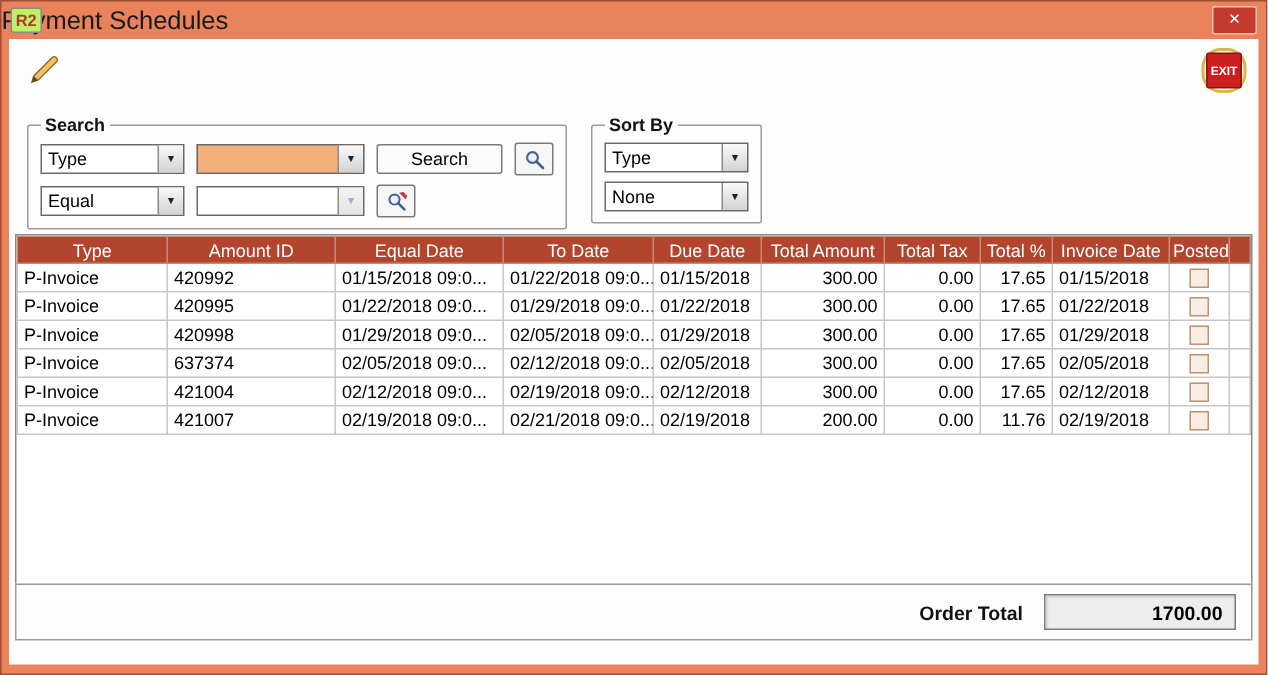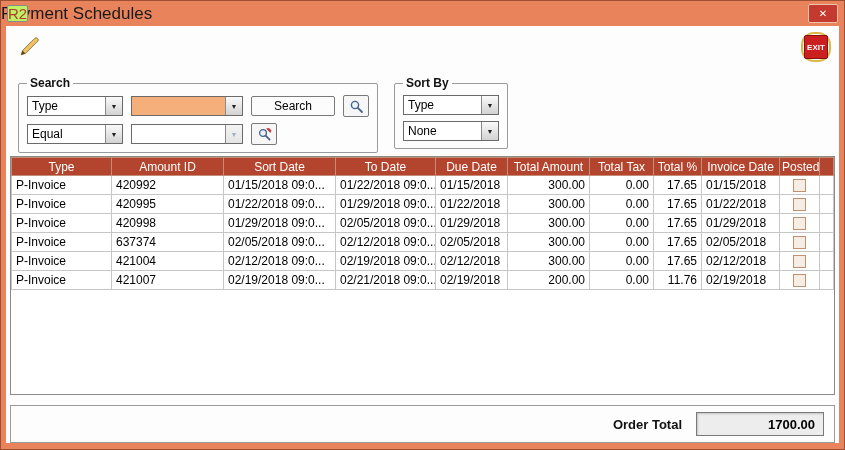--- a/index.html
+++ b/index.html
@@ -4,21 +4,21 @@
 <style>
   html,body{margin:0;padding:0;background:#fff;}
   .window{
     position:relative;width:845px;height:450px;box-sizing:border-box;
     background:var(--frame,#E8835C);border:1px solid #9C4F33;
     font-family:"Liberation Sans","DejaVu Sans",sans-serif;overflow:hidden;
   }
   .titlebar{position:relative;height:25px;display:flex;align-items:center;gap:6px;padding:0 6px;}
   .title{position:absolute;left:0;right:0;top:0;line-height:25px;text-align:left;font-size:17px;color:#1a1a1a;pointer-events:none;}
   .app-icon{width:19px;height:15px;background:#bef264;border:1px solid #8a8a8a;border-radius:2px;
-    font-size:15px;font-weight:normal;color:#B03A2E;display:flex;align-items:center;justify-content:center;z-index:1;}
+    font-size:11px;font-weight:bold;color:#B03A2E;display:flex;align-items:center;justify-content:center;z-index:1;}
   .close-btn{margin-left:auto;width:28px;height:17px;background:var(--close-red,#C43A2E);color:#fff;font-size:10px;
     display:flex;align-items:center;justify-content:center;border:1px solid #F0C4AC;border-radius:2px;z-index:1;cursor:pointer;}
   .content{position:absolute;left:5px;right:5px;top:25px;bottom:6px;background:#FDFDFD;}
 
   button{font-family:inherit;cursor:pointer;}
   .edit-btn{position:absolute;left:8px;top:7px;width:32px;height:28px;border:none;background:transparent;padding:2px;}
   .exit-btn{position:absolute;right:8px;top:6px;width:30px;height:30px;background:#FDFDF2;border:2px solid #D8B84A;
     border-radius:13px;display:flex;align-items:center;justify-content:center;padding:0;box-sizing:border-box;}
   .exit-inner{width:22px;height:22px;background:var(--exit-red,#CC2020);color:#fff;font-size:8px;font-weight:bold;
     display:flex;align-items:center;justify-content:center;border-radius:2px;border:1px solid #8a1010;}
@@ -42,21 +42,21 @@
   .grid-wrap{position:absolute;left:4px;right:4px;top:130px;bottom:48px;border:1px solid #8A8A8A;background:#fff;overflow:hidden;}
   table{border-collapse:collapse;table-layout:fixed;width:100%;font-size:12px;color:#000;}
   th{background:var(--table-header,#B3452E);color:#fff;font-weight:normal;height:18px;border:1px solid #C58C77;
      box-sizing:border-box;padding:0 2px;overflow:hidden;white-space:nowrap;text-align:center;cursor:pointer;}
   th.filler{cursor:default;}
   td{height:19px;border:1px solid #C6C6C6;padding:0 4px;box-sizing:border-box;overflow:hidden;white-space:nowrap;background:#fff;}
   td.num{text-align:right;}
   td.posted{text-align:center;padding:0;}
   .chk{display:inline-block;width:11px;height:11px;border:1px solid #C09070;background:#F6EDE4;vertical-align:middle;cursor:pointer;}
 
-  .footer{position:absolute;left:4px;right:4px;bottom:0;height:38px;border:1px solid #9A9A9A;background:#FDFDFD;
+  .footer{position:absolute;left:4px;right:4px;bottom:16px;height:38px;border:1px solid #9A9A9A;background:#FDFDFD;
     display:flex;align-items:center;justify-content:flex-end;gap:14px;padding:0 10px;box-sizing:border-box;}
   .ot-label{font-size:13px;font-weight:bold;color:#111;}
   .ot-value{width:128px;height:24px;border:1px solid #7A7A7A;background:#EDEDED;box-shadow:inset 1px 1px 2px rgba(0,0,0,.18);
     display:flex;align-items:center;justify-content:flex-end;padding:0 8px;font-size:13px;font-weight:bold;box-sizing:border-box;}
 </style>
 </head>
 <body>
 
 <div class="window">
 
@@ -135,21 +135,21 @@
       </fieldset>
 
     </div>
 
     <div class="grid-wrap">
       <table>
         <thead>
           <tr>
               <th style="width: 100px;">Type</th>
               <th style="width: 112px;">Amount ID</th>
-              <th style="width: 112px;">Sort Date</th>
+              <th style="width: 112px;">Equal Date</th>
               <th style="width: 100px;">To Date</th>
               <th style="width: 72px;">Due Date</th>
               <th style="width: 82px;">Total Amount</th>
               <th style="width: 64px;">Total Tax</th>
               <th style="width: 48px;">Total %</th>
               <th style="width: 78px;">Invoice Date</th>
               <th style="width: 40px;">Posted</th>
               <th class="filler"></th>
             </tr>
         </thead>

